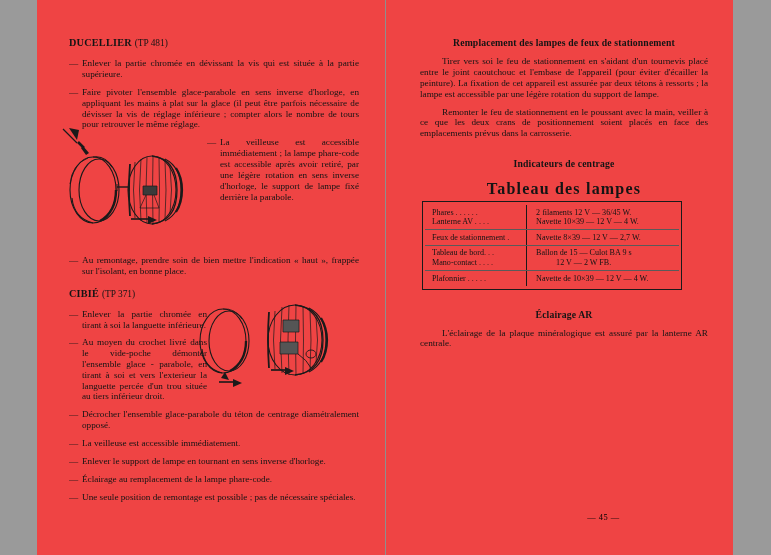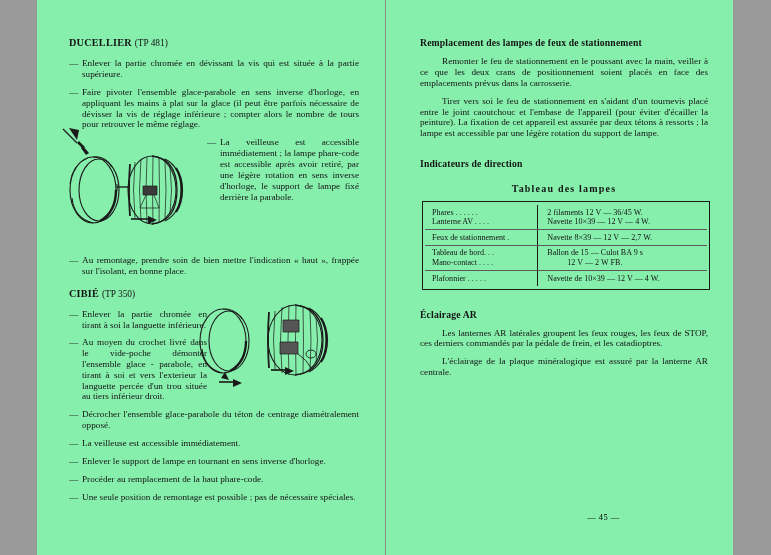--- a/index.html
+++ b/index.html
@@ -5,21 +5,21 @@
   html,body{margin:0;padding:0;}
   body{
     width:771px;height:555px;
     background:#9a9a9a;
     font-family:"Liberation Serif", serif;
     overflow:hidden;
   }
   .scan{
     position:absolute; top:0; left:37px;
     width:696px; height:555px;
-    background:#86efac;
+    background:#ef4444;
   }
   .gutter{
     position:absolute; top:0; left:348px;
     width:1px; height:555px;
     background:#8e8e8e;
   }
   .page{ position:absolute; top:0; height:555px; }
   .page-left{ left:0; width:348px; }
   .page-right{ left:349px; width:347px; }
 
@@ -36,24 +36,24 @@
   h2.hd{
     font-size:10.2px;
     font-weight:bold;
     margin:0 0 9px 0;
     letter-spacing:.25px;
     text-align:left;
   }
   h2.hd .tp{ font-weight:normal; font-size:9.4px; letter-spacing:0; }
   h2.hd2{
     font-size:9.7px; font-weight:bold; margin:20px 0 7px 0;
-    text-align:left; letter-spacing:.15px;
+    text-align:center; letter-spacing:.15px;
   }
   h2.hd-center{
-    font-size:10px; font-weight:bold; text-align:center;
+    font-size:16px; font-weight:bold; text-align:center;
     margin:14px 0 6px 0; letter-spacing:1.2px;
   }
 
   .bullet{ display:flex; margin-bottom:7px; }
   .bullet .dash{ flex:0 0 13px; }
   .bullet .btxt{ flex:1; text-align:justify; }
   .bullet.tight{ margin-bottom:6px; }
 
   p.para{ margin:0 0 7px 0; text-indent:22px; text-align:justify; }
 
@@ -62,21 +62,21 @@
   .pageno{
     position:absolute; bottom:33px; width:100%;
     text-align:center; font-size:8.4px; letter-spacing:.5px;
   }
   .pageno.left-no{ left:-8px; }
   .pageno.right-no{ left:44px; }
 
   
   .lamp-table{
     border:1.4px solid #1a1a1a;
-    width:288px;
+    width:260px;
     margin:4px 0 0 2px;
     padding:3px 2px;
     box-sizing:border-box;
   }
   .lamp-table table{
     border-collapse:collapse; width:100%;
     font-size:8.1px; line-height:9.6px;
   }
   .lamp-table td{
     vertical-align:middle;
@@ -130,21 +130,21 @@
         <div style="clear:both;"></div>
       </div>
 
       <div class="bullet">
         <span class="dash">—</span>
         <span class="btxt">Au remontage, prendre soin de bien mettre l'indication « haut », frappée sur l'isolant, en bonne place.</span>
       </div>
 
       <h2 class="hd" style="margin-top:12px;">
         <span>CIBIÉ</span>
-        <span class="tp">(TP 350)</span>
+        <span class="tp">(TP 371)</span>
       </h2>
 
       <div style="position:relative;">
         <div style="float:right;width:152px;height:100px;"></div>
         <div class="bullet tight">
           <span class="dash">—</span>
           <span class="btxt">Enlever la partie chromée en tirant à soi la languette inférieure.</span>
         </div>
         <div class="bullet tight">
           <span class="dash">—</span>
@@ -160,21 +160,21 @@
       <div class="bullet">
         <span class="dash">—</span>
         <span class="btxt">La veilleuse est accessible immédiatement.</span>
       </div>
       <div class="bullet">
         <span class="dash">—</span>
         <span class="btxt">Enlever le support de lampe en tournant en sens inverse d'horloge.</span>
       </div>
       <div class="bullet">
         <span class="dash">—</span>
-        <span class="btxt">Procéder au remplacement de la haut phare-code.</span>
+        <span class="btxt">Éclairage au remplacement de la lampe phare-code.</span>
       </div>
       <div class="bullet">
         <span class="dash">—</span>
         <span class="btxt">Une seule position de remontage est possible ; pas de nécessaire spéciales.</span>
       </div>
     </div>
 
     <svg class="figA" width="150" height="120" viewBox="0 0 150 120">
       <g fill="none" stroke="#1a1a1a" stroke-width="1.1">
 
@@ -256,24 +256,24 @@
   </svg>
 
 
   <div class="gutter"></div>
 
   <div class="page page-right">
     <div class="col col-right">
 
       <h2 class="hd2" style="margin-top:0;">Remplacement des lampes de feux de stationnement</h2>
 
+      <p class="para">Tirer vers soi le feu de stationnement en s'aidant d'un tournevis placé entre le joint caoutchouc et l'embase de l'appareil (pour éviter d'écailler la peinture). La fixation de cet appareil est assurée par deux tétons à ressorts ; la lampe est accessible par une légère rotation du support de lampe.</p>
       <p class="para">Remonter le feu de stationnement en le poussant avec la main, veiller à ce que les deux crans de positionnement soient placés en face des emplacements prévus dans la carrosserie.</p>
-      <p class="para">Tirer vers soi le feu de stationnement en s'aidant d'un tournevis placé entre le joint caoutchouc et l'embase de l'appareil (pour éviter d'écailler la peinture). La fixation de cet appareil est assurée par deux tétons à ressorts ; la lampe est accessible par une légère rotation du support de lampe.</p>
-
-      <h2 class="hd2">Indicateurs de direction</h2>
+
+      <h2 class="hd2">Indicateurs de centrage</h2>
 
 
       <h2 class="hd-center">Tableau des lampes</h2>
 
       <div class="lamp-table">
         <table>
           <tbody>
             <tr>
               <td class="lhs">
                 <span class="ln">Phares .   .   .   .   .   .</span>
@@ -314,20 +314,19 @@
                 <span class="ln">Navette de 10×39 — 12 V — 4 W.</span>
               </td>
             </tr>
 
           </tbody>
         </table>
       </div>
 
       <h2 class="hd2">Éclairage AR</h2>
 
-      <p class="para">Les lanternes AR latérales groupent les feux rouges, les feux de STOP, ces derniers commandés par la pédale de frein, et les catadioptres.</p>
       <p class="para">L'éclairage de la plaque minéralogique est assuré par la lanterne AR centrale.</p>
     </div>
 
     <div class="pageno right-no">— 45 —</div>
   </div>
 
 </div>
 
 </body></html>

